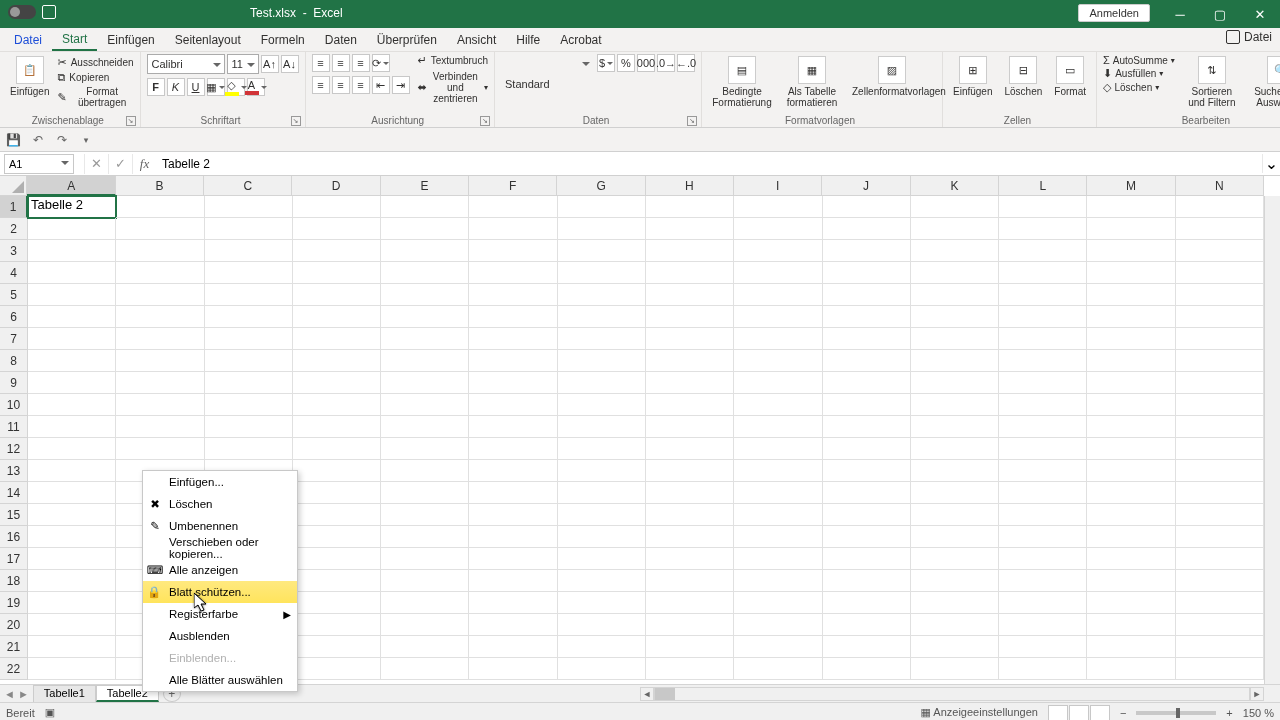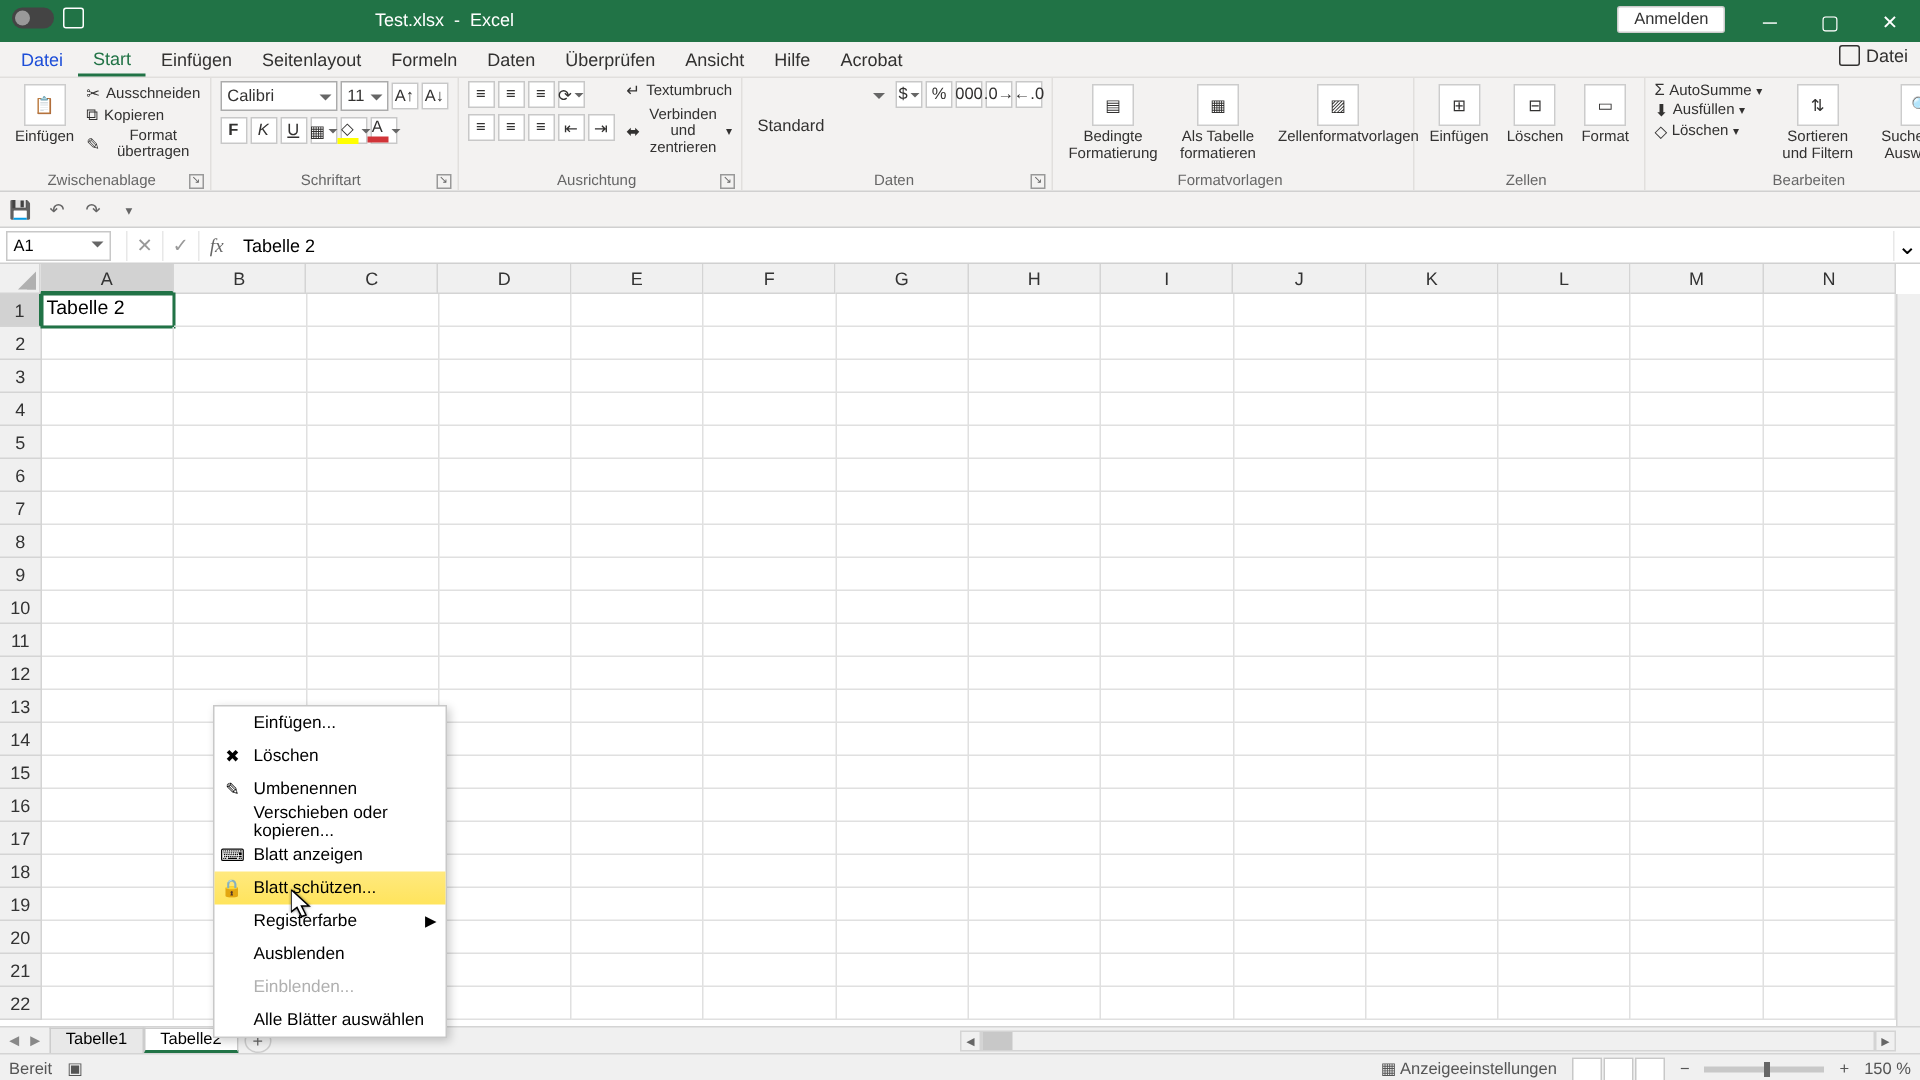--- a/index.html
+++ b/index.html
@@ -785,21 +785,21 @@
     </div>
     <div class="item">
       <span class="mic">✎</span>
       <span>Umbenennen</span>
     </div>
     <div class="item">
       <span>Verschieben oder kopieren...</span>
     </div>
     <div class="item">
       <span class="mic">⌨</span>
-      <span>Blatt anzeigen</span>
+      <span>Alle anzeigen</span>
     </div>
     <div class="item hover hl">
       <span class="mic">🔒</span>
       <span>Blatt schützen...</span>
     </div>
     <div class="item">
       <span>Registerfarbe</span>
       <span class="sub">▶</span>
     </div>
     <div class="item">

